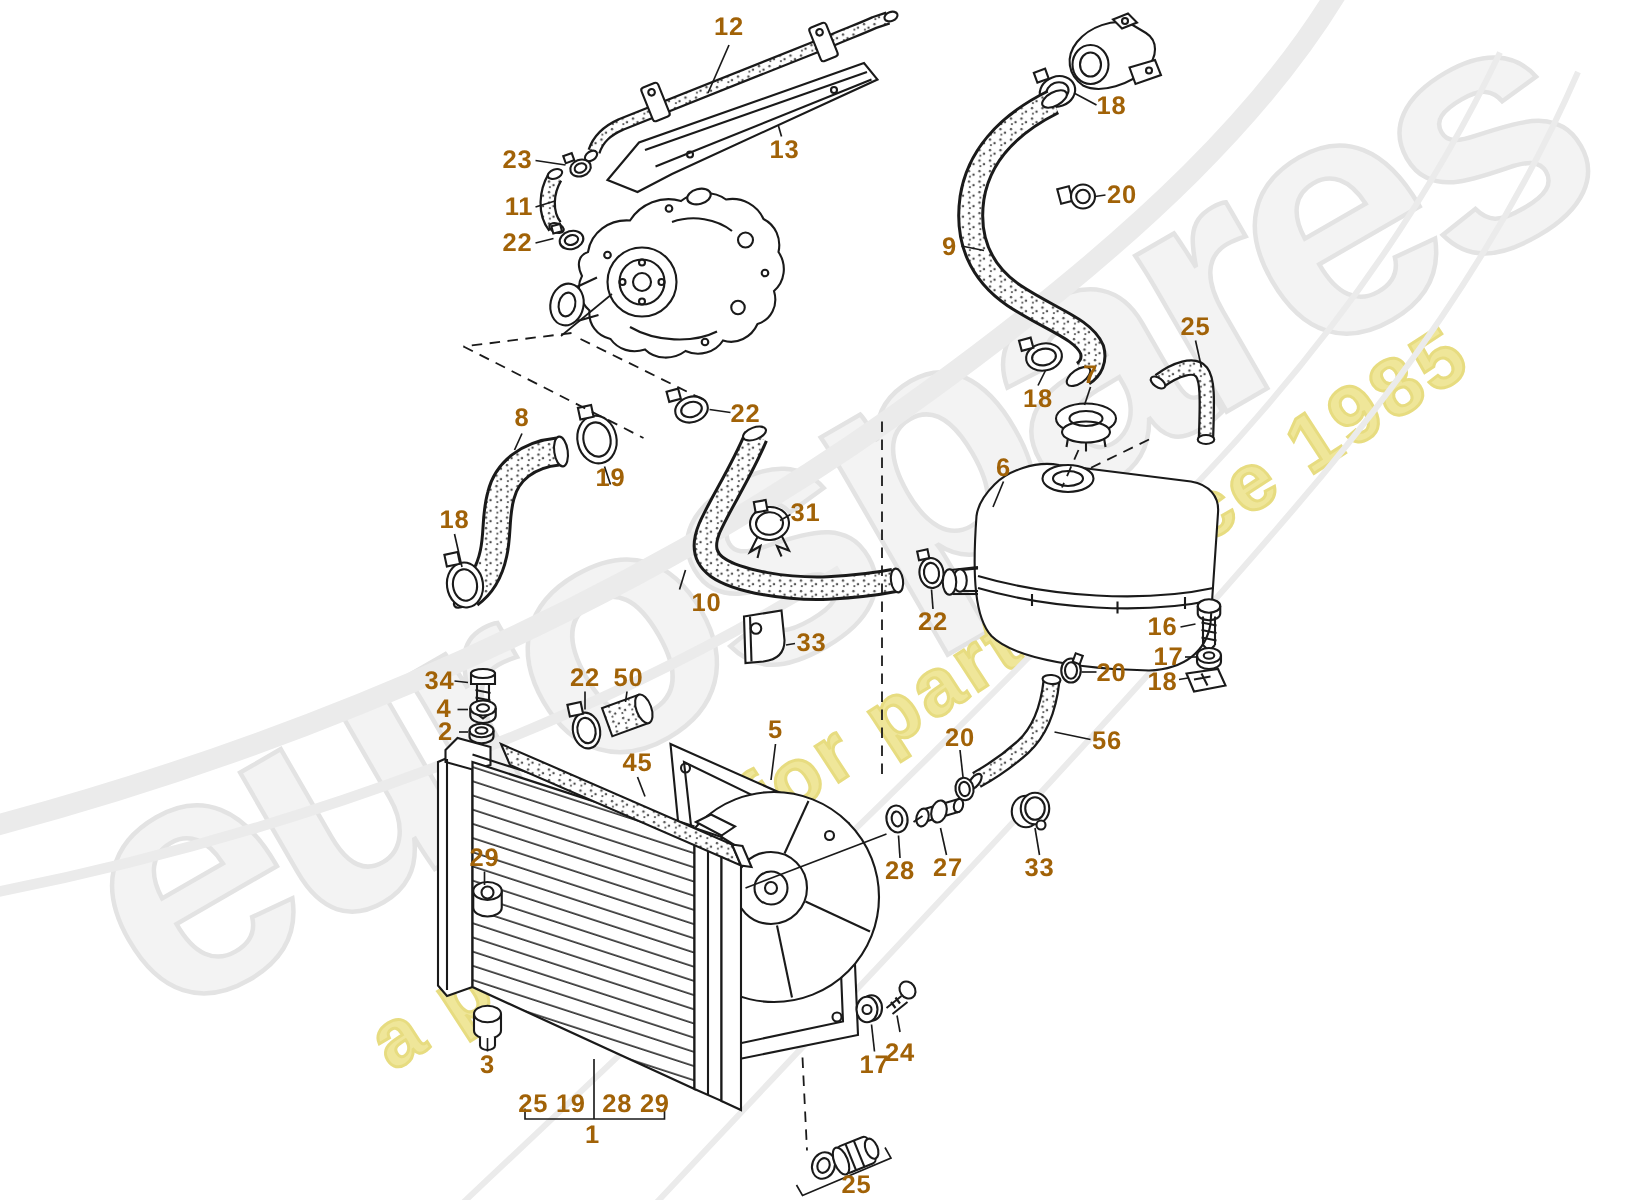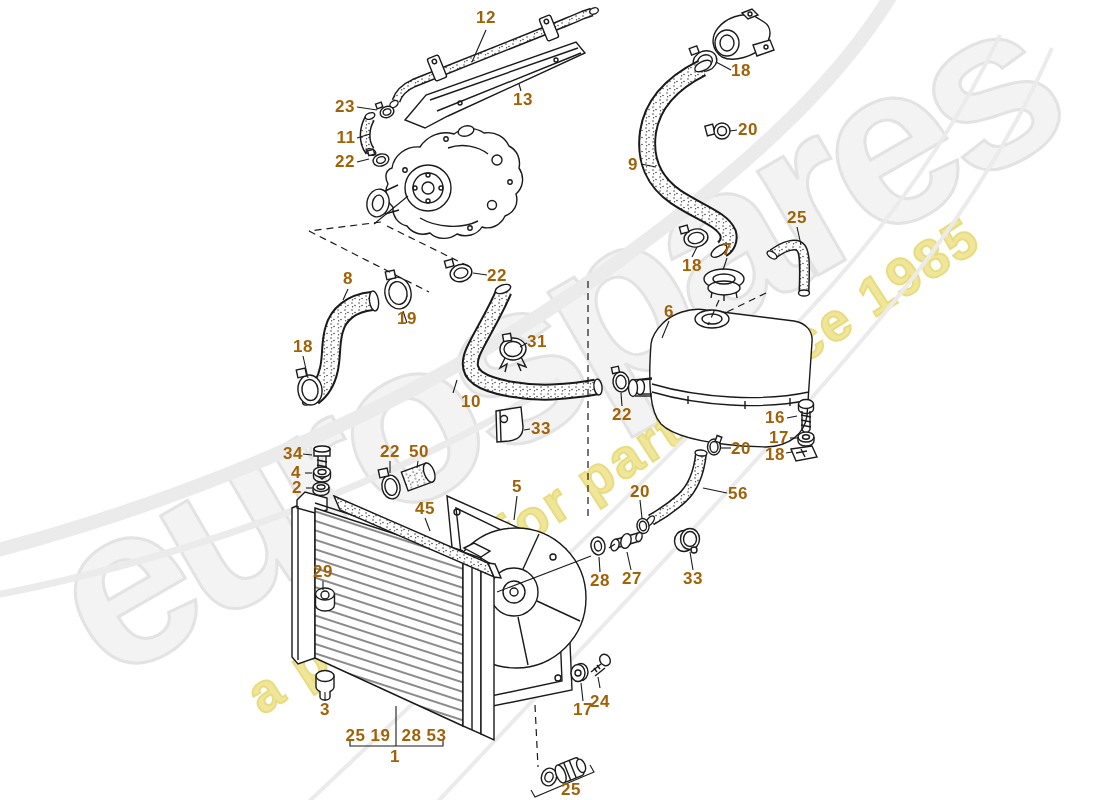--- a/index.html
+++ b/index.html
@@ -437,18 +437,18 @@
   <div class="callout" style="left:296px;top:473px">4</div>
   <div class="callout" style="left:297px;top:488px">2</div>
   <div class="callout" style="left:390px;top:452px">22</div>
   <div class="callout" style="left:419px;top:452px">50</div>
   <div class="callout" style="left:425px;top:509px">45</div>
   <div class="callout" style="left:517px;top:487px">5</div>
   <div class="callout" style="left:323px;top:572px">29</div>
   <div class="callout" style="left:325px;top:710px">3</div>
   <div class="callout" style="left:395px;top:757px">1</div>
   <div class="callout" style="left:368px;top:736px">25 19</div>
-  <div class="callout" style="left:424px;top:736px">28 53</div>
+  <div class="callout" style="left:424px;top:736px">28 29</div>
   <div class="callout" style="left:600px;top:702px">24</div>
   <div class="callout" style="left:583px;top:710px">17</div>
   <div class="callout" style="left:571px;top:790px">25</div>
 
 </div>
 
 </body></html>

